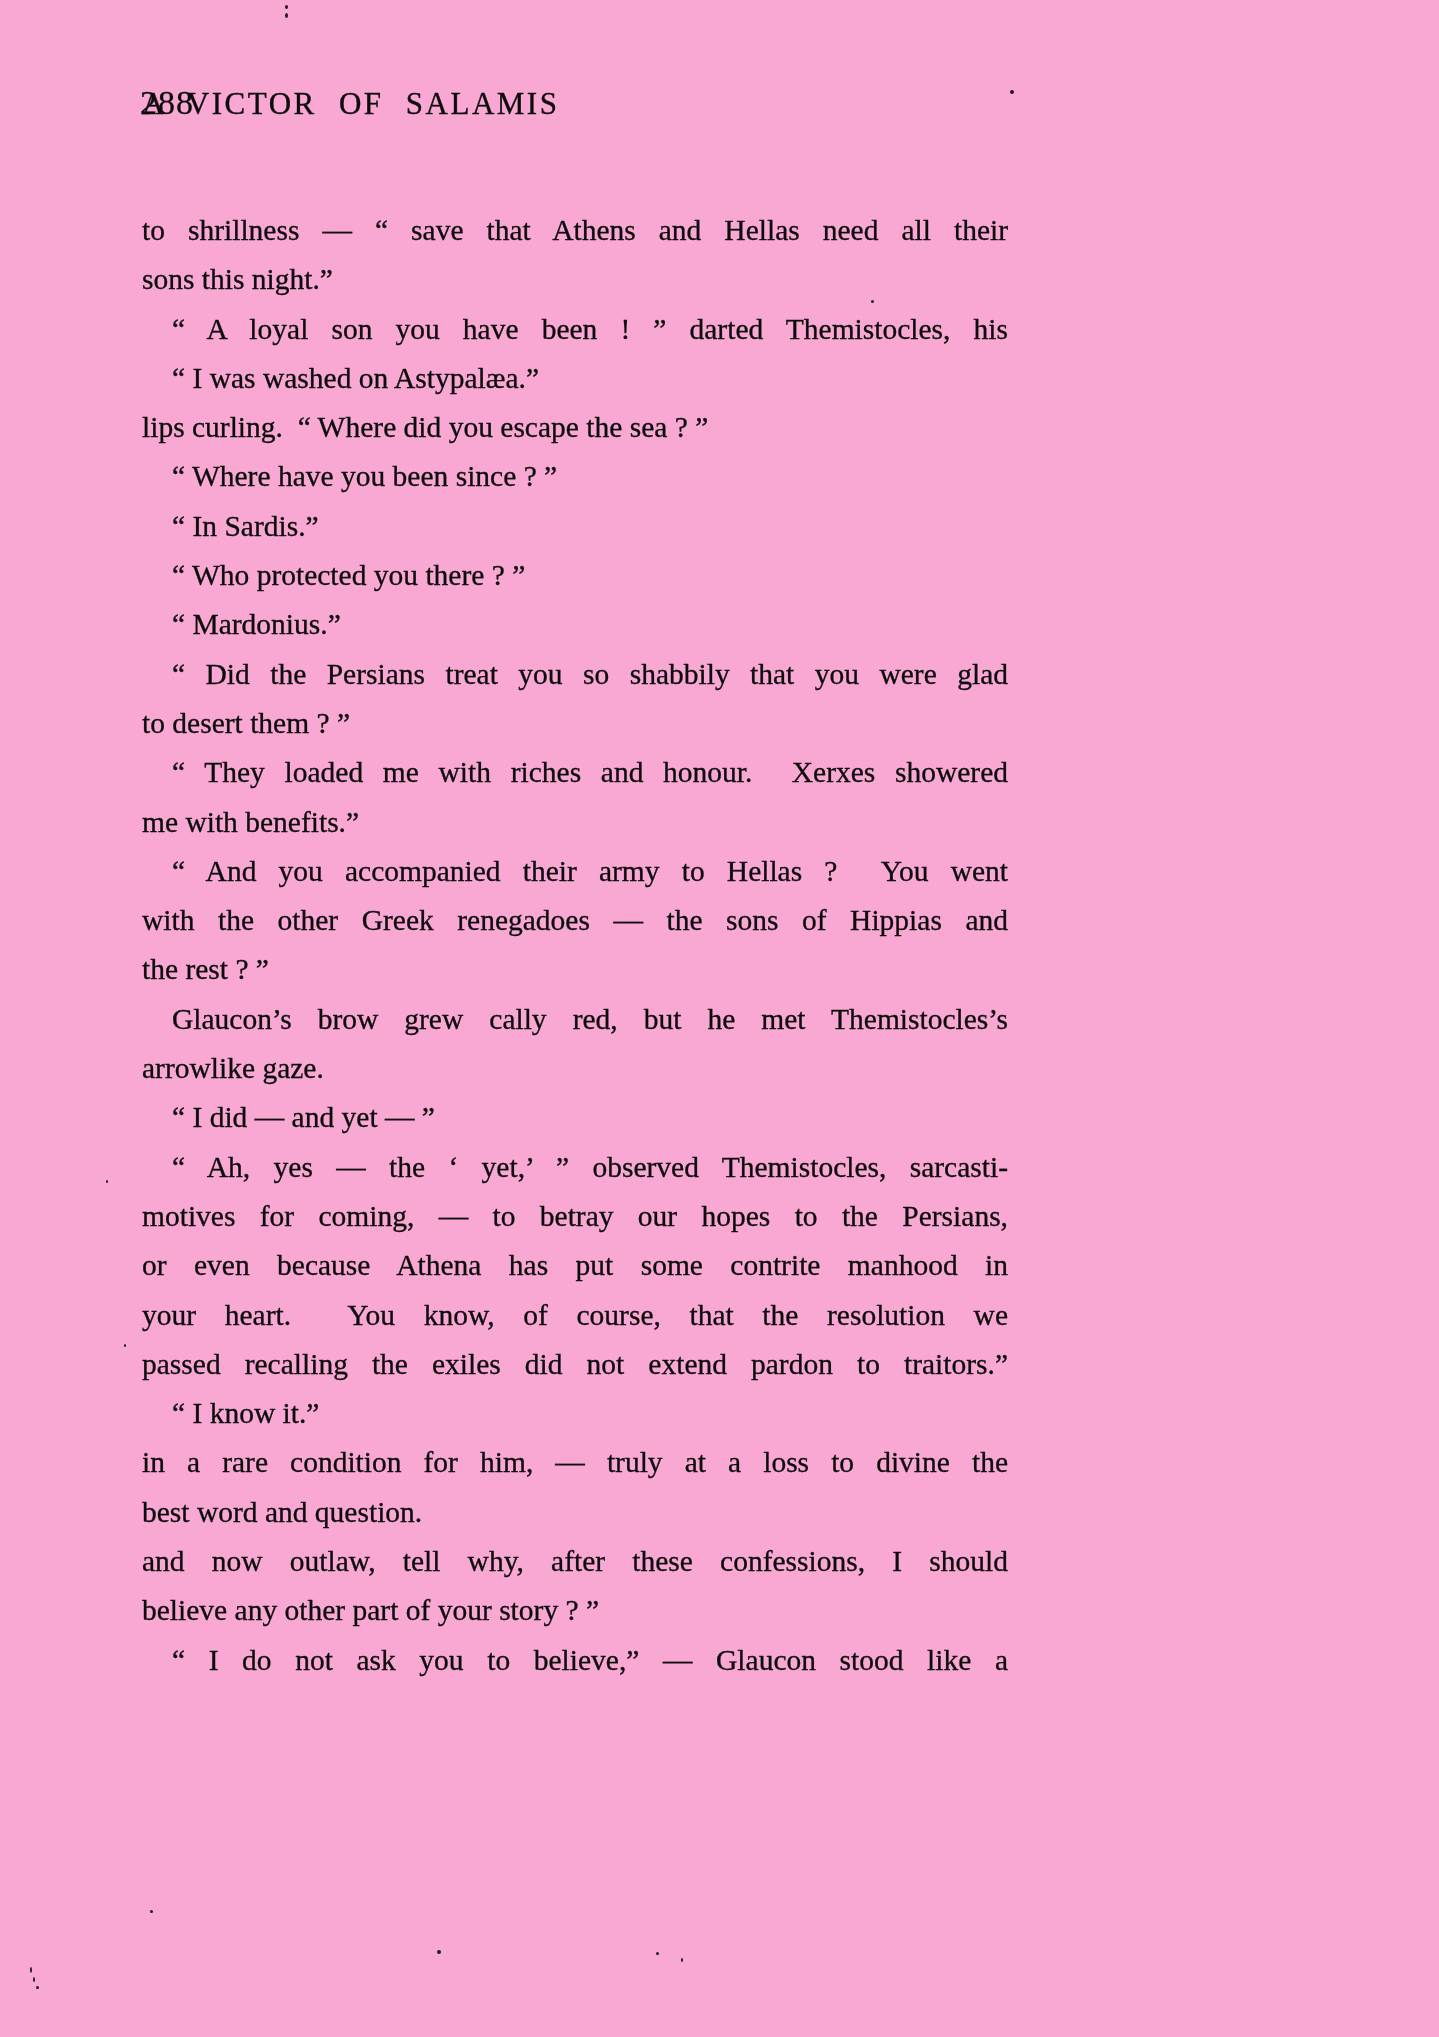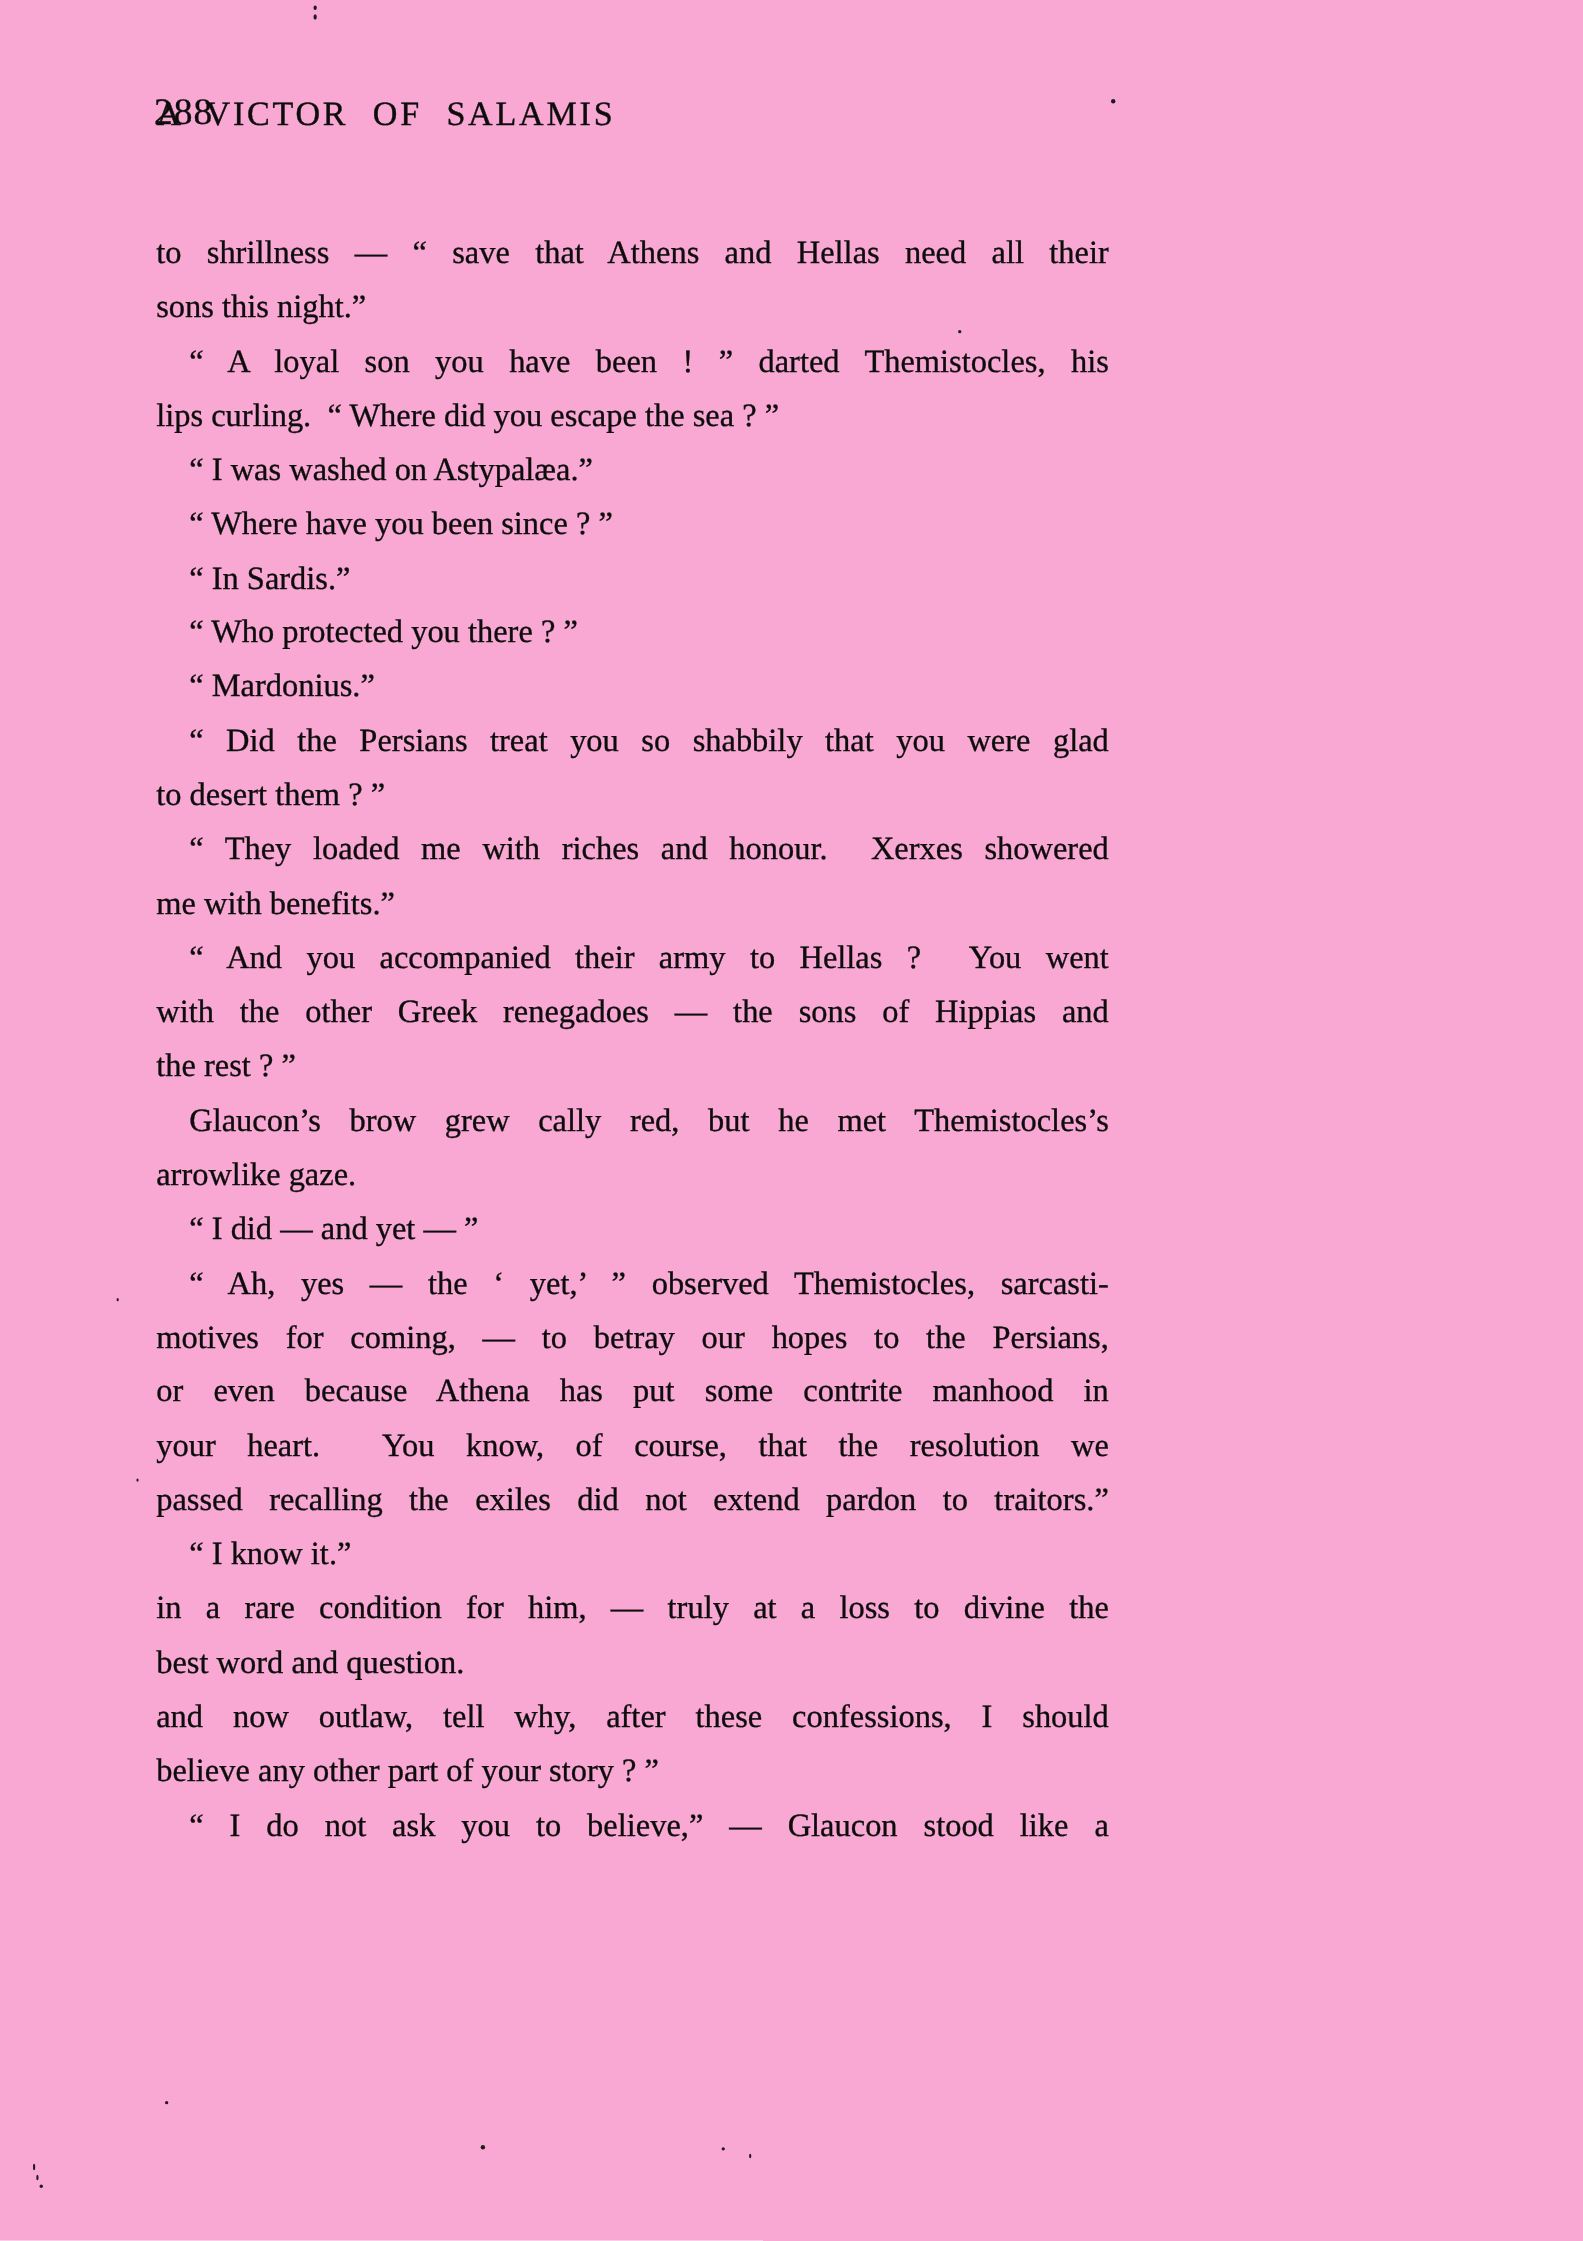--- a/index.html
+++ b/index.html
@@ -70,22 +70,22 @@
 <div class="page">
 
   <span class="page-number">288</span>
 
   <span class="running-title">A VICTOR OF SALAMIS</span>
 
   <div class="body-text">
       <div class="line full">to shrillness — “ save that Athens and Hellas need all their</div>
       <div class="line">sons this night.”</div>
       <div class="line indent full">“ A loyal son you have been ! ” darted Themistocles, his</div>
+      <div class="line indent">“ I was washed on Astypalæa.”</div>
       <div class="line">lips curling.&nbsp; “ Where did you escape the sea ? ”</div>
-      <div class="line indent">“ I was washed on Astypalæa.”</div>
       <div class="line indent">“ Where have you been since ? ”</div>
       <div class="line indent">“ In Sardis.”</div>
       <div class="line indent">“ Who protected you there ? ”</div>
       <div class="line indent">“ Mardonius.”</div>
       <div class="line indent full">“ Did the Persians treat you so shabbily that you were glad</div>
       <div class="line">to desert them ? ”</div>
       <div class="line indent full">“ They loaded me with riches and honour.&nbsp; Xerxes showered</div>
       <div class="line">me with benefits.”</div>
       <div class="line indent full">“ And you accompanied their army to Hellas ?&nbsp; You went</div>
       <div class="line full">with the other Greek renegadoes — the sons of Hippias and</div>

